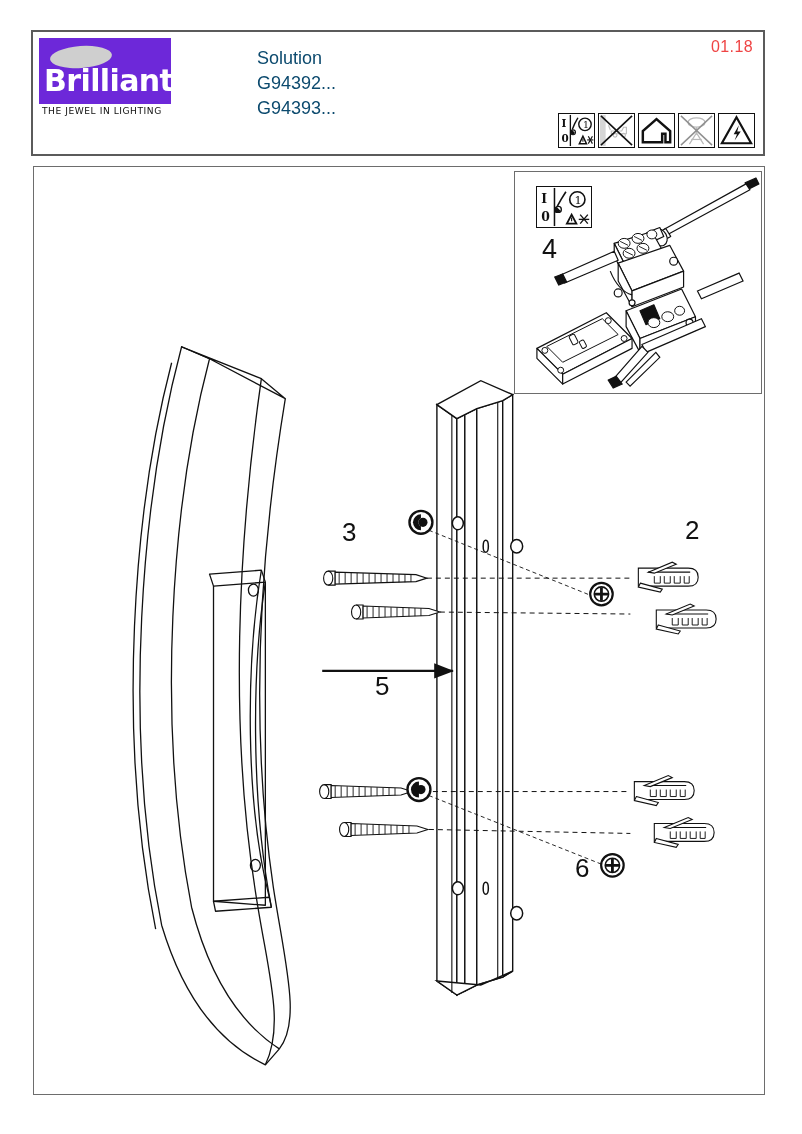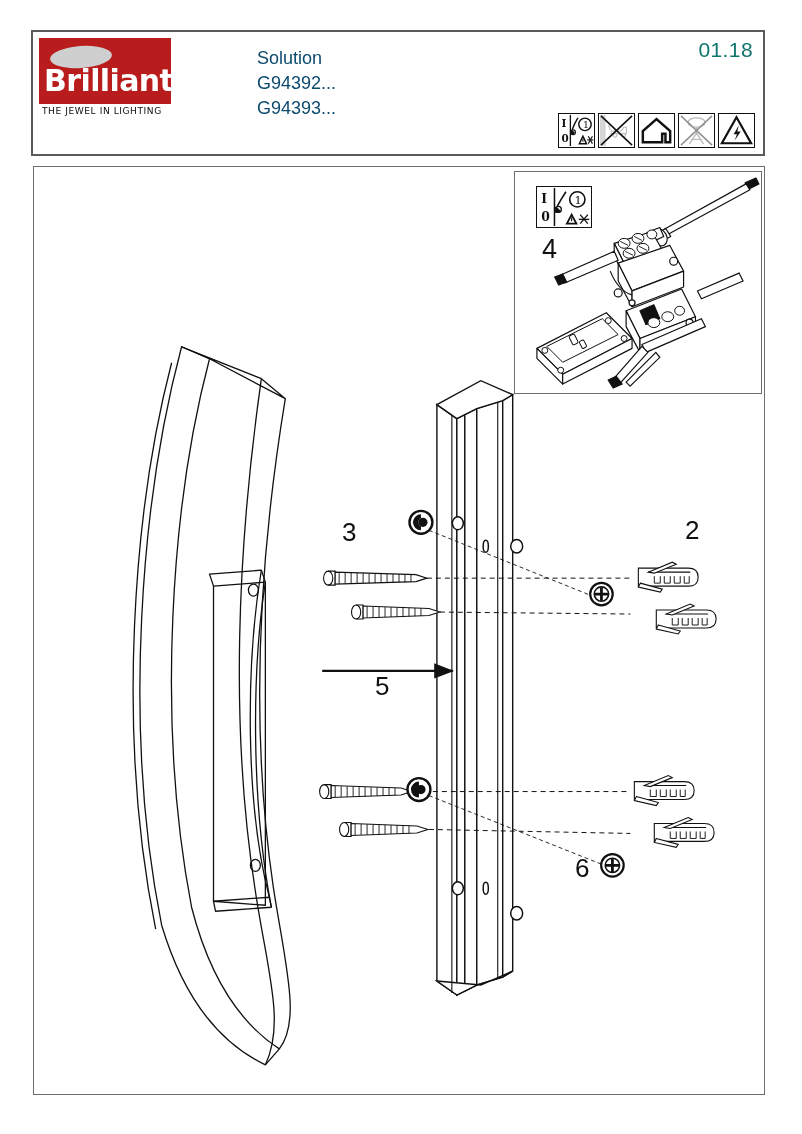--- a/index.html
+++ b/index.html
@@ -35,21 +35,21 @@
     position: absolute;
     left: 6px;
     top: 6px;
     width: 132px;
     height: 82px;
   }
   .logo-mark {
     position: relative;
     width: 132px;
     height: 66px;
-    background: #b91c1c;
+    background: #6d28d9;
     overflow: hidden;
   }
   .logo-ellipse {
     position: absolute;
     left: 11px;
     top: 8px;
     width: 62px;
     height: 22px;
     background: #cfcfcf;
     border-radius: 50% / 50%;
@@ -86,22 +86,22 @@
     font-size: 18px;
     line-height: 25px;
     color: #0c4a6e;
     white-space: nowrap;
   }
   .title-block div { font-weight: normal; }
   .date-label {
     position: absolute;
     right: 10px;
     top: 6px;
-    font-size: 21px;
-    color: #0f766e;
+    font-size: 16px;
+    color: #ef4444;
     letter-spacing: 0.4px;
   }
 
   
   .icon-strip {
     position: absolute;
     right: 8px;
     bottom: 6px;
     display: flex;
     gap: 3px;

